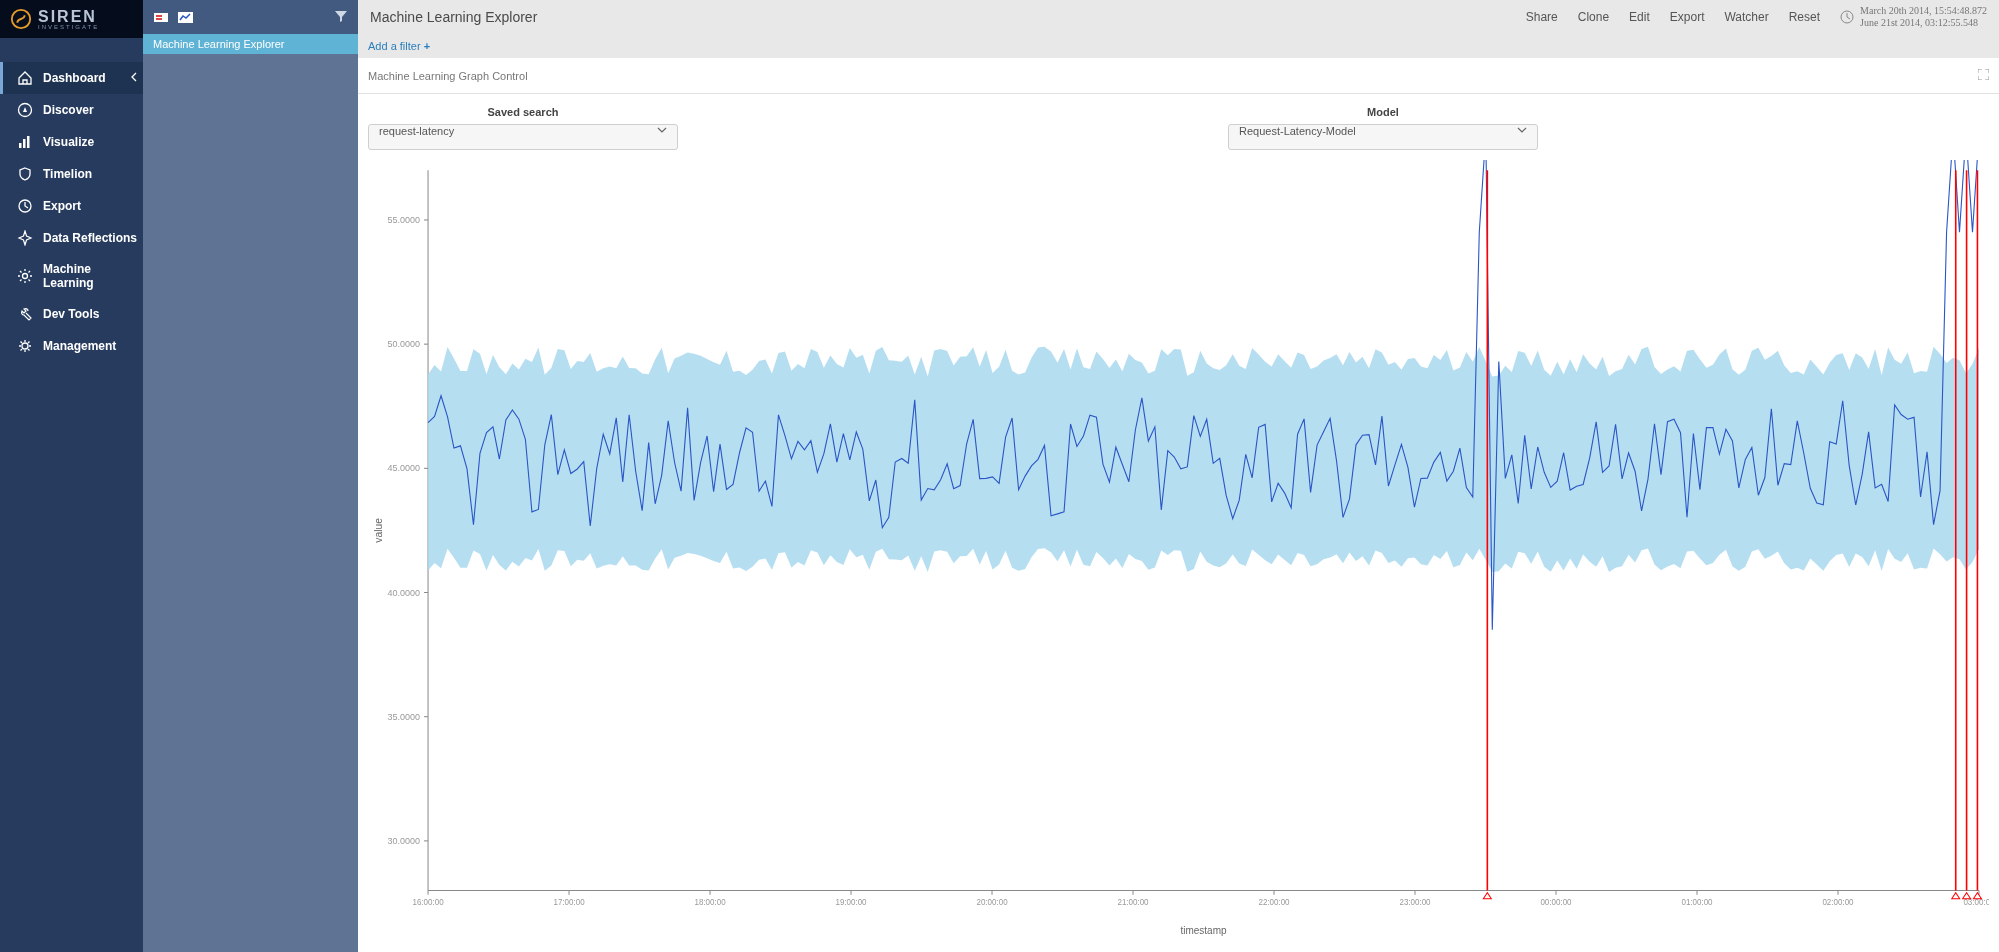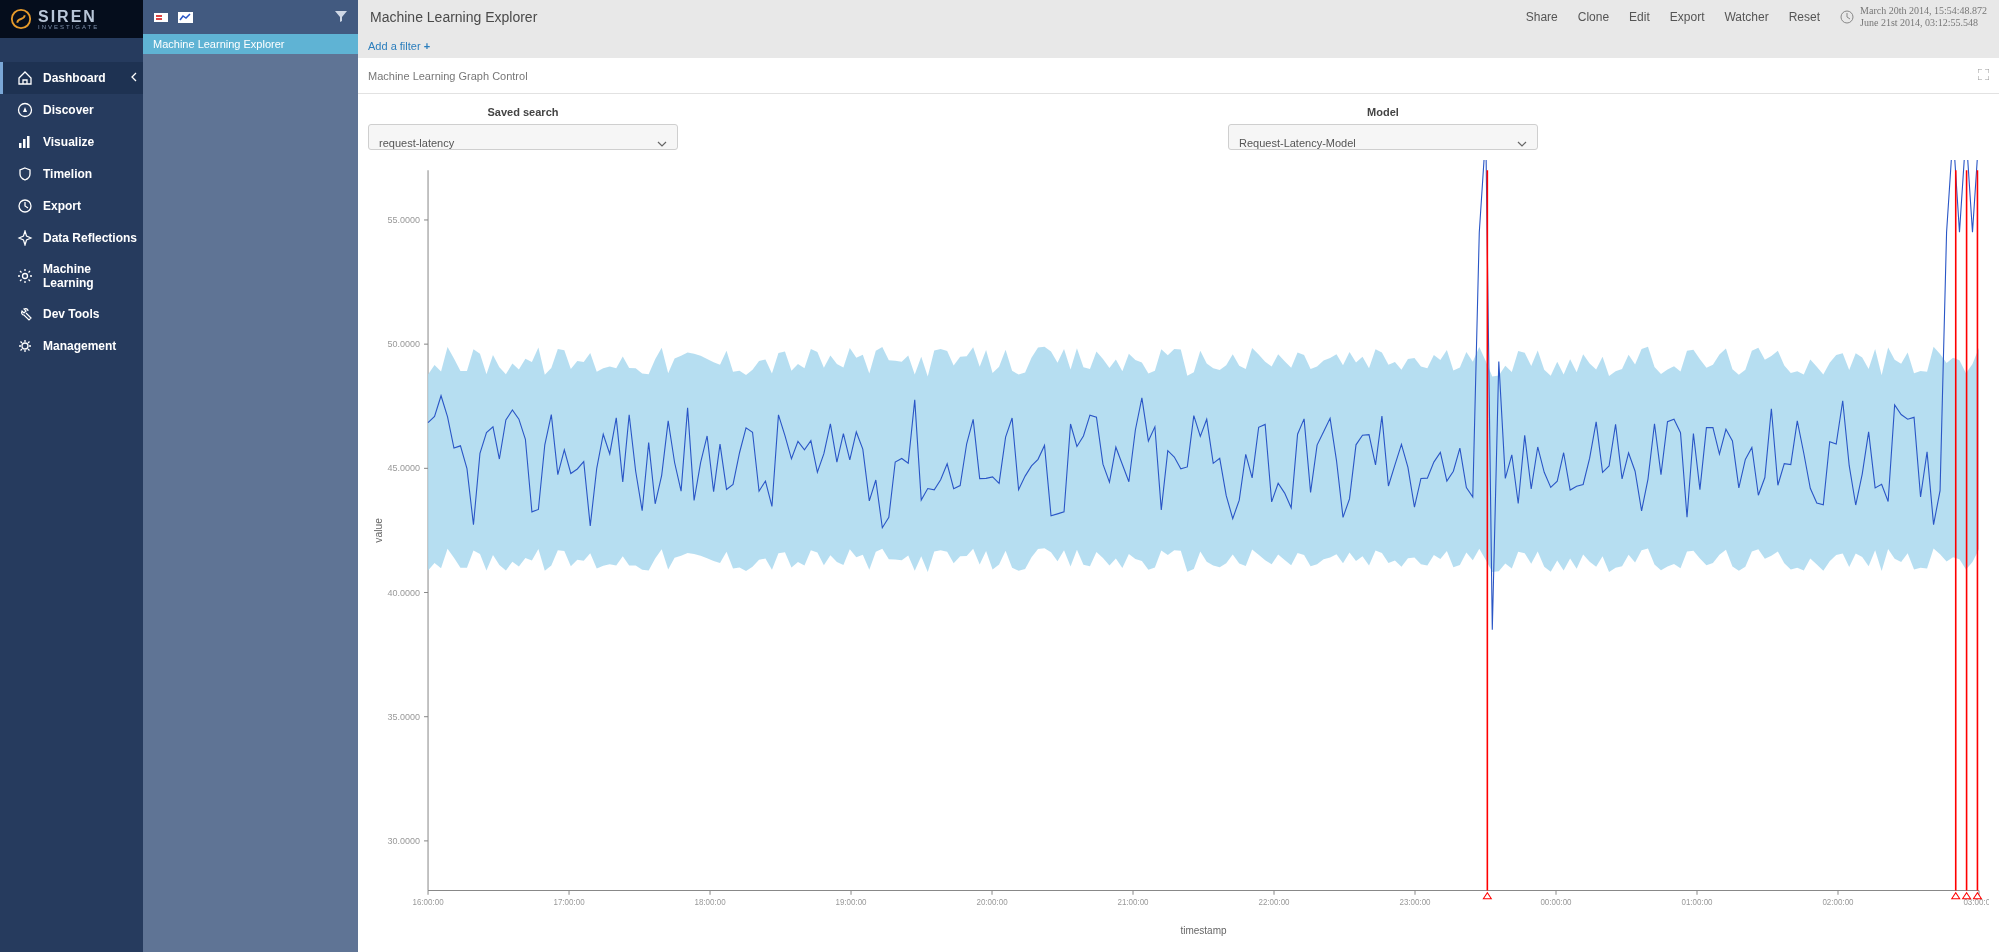--- a/index.html
+++ b/index.html
@@ -200,21 +200,21 @@
     color: #444;
     margin-bottom: 6px;
     text-align: center;
   }
   .select {
     height: 26px;
     border: 1px solid #cfcfcf;
     border-radius: 3px;
     background: #f6f6f6;
     display: flex;
-    align-items: flex-end;
+    align-items: flex-start;
     padding: 0 10px;
     font-size: 11px;
     color: #555;
     justify-content: space-between;
     cursor: pointer;
   }
 
   .chart-wrap {
     flex: 1;
     background: #fff;

